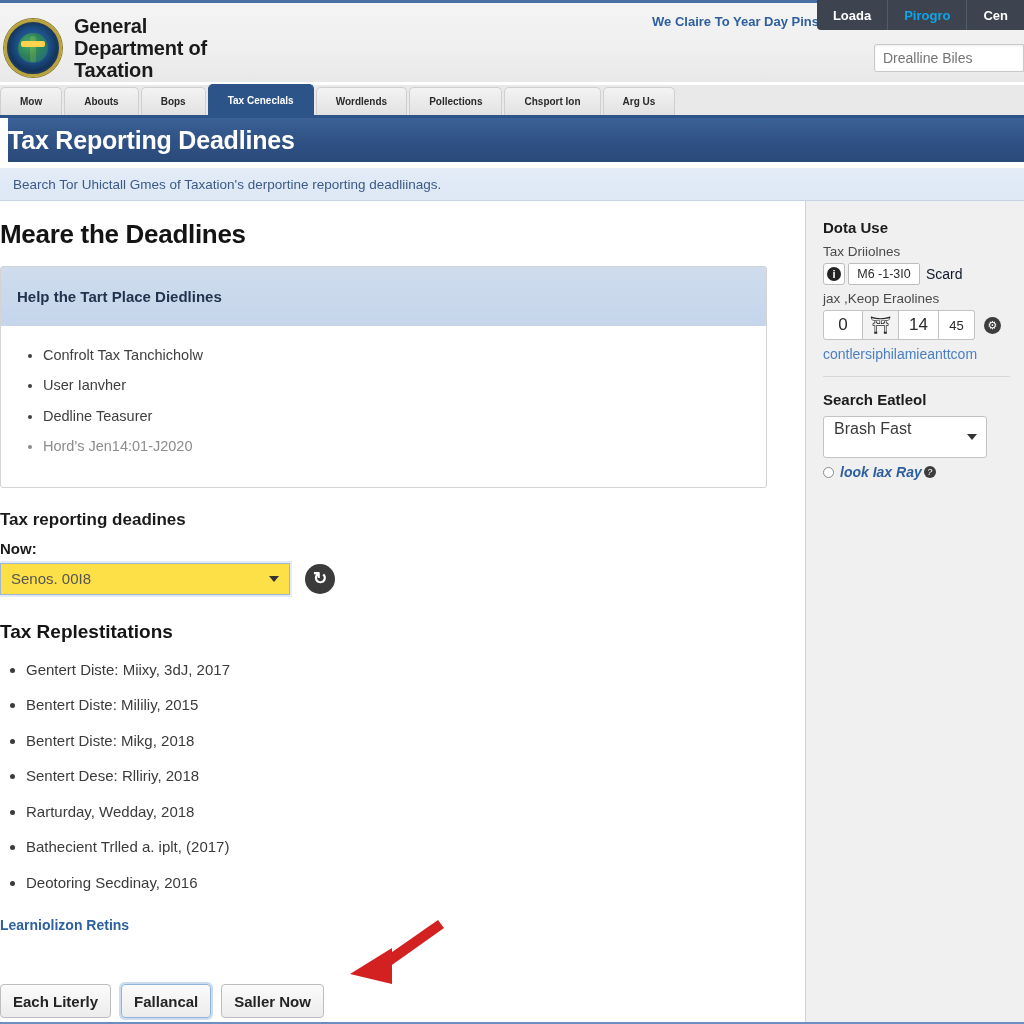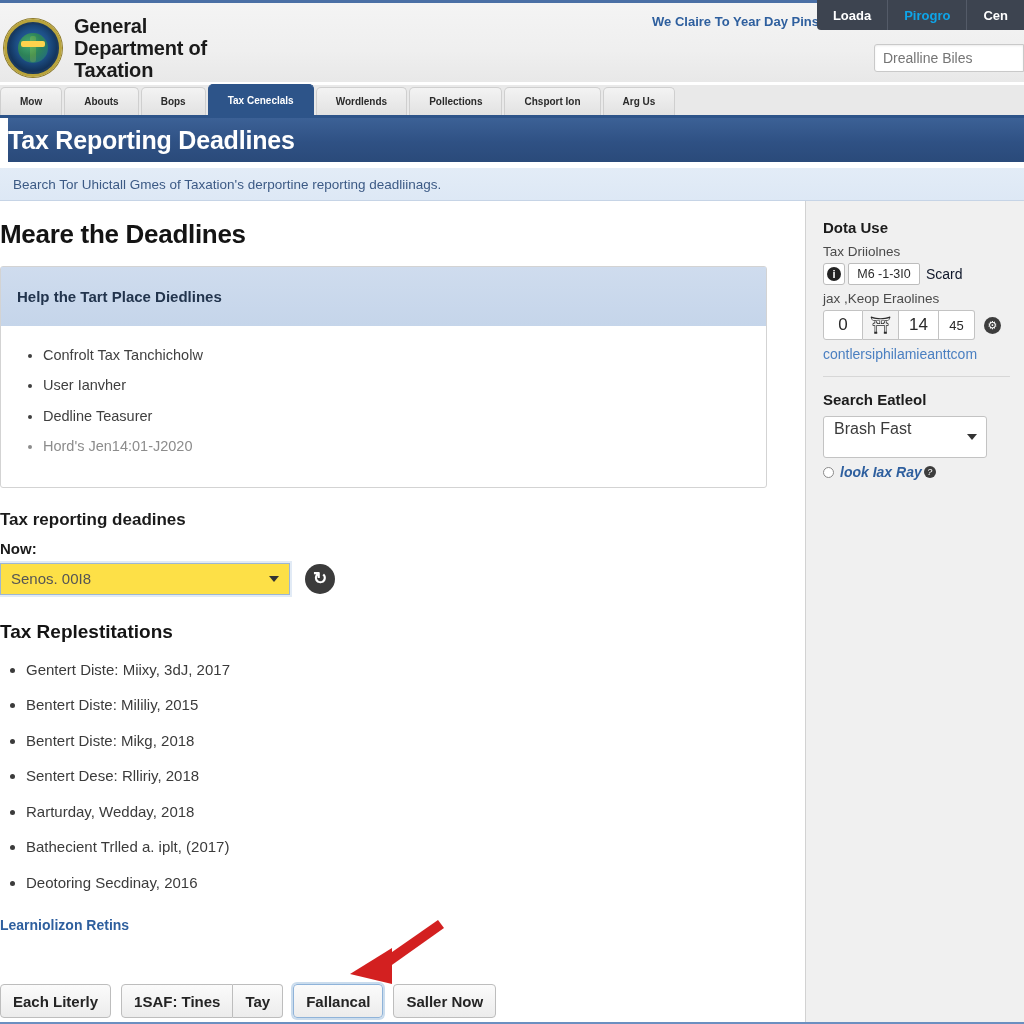--- a/index.html
+++ b/index.html
@@ -468,24 +468,20 @@
         <li>Sentert Dese: Rlliriy, 2018</li>
         <li>Rarturday, Wedday, 2018</li>
         <li>Bathecient Trlled a. iplt, (2017)</li>
         <li>Deotoring Secdinay, 2016</li>
       </ul>
 
       <div class="learn-link">Learniolizon Retins</div>
 
       <div class="btn-row">
         <div class="btn">Each Literly</div>
-        <div class="btn-group">
-          <div class="btn">1SAF: Tines</div>
-          <div class="btn">Tay</div>
-        </div>
         <div class="btn focused">Fallancal</div>
         <div class="btn">Saller Now</div>
       </div>
 
       <svg class="arrow" width="130" height="80" viewBox="0 0 130 80">
         <g fill="#d32020">
           <path d="M118 6 L52 52 L62 58 L124 14 Z"></path>
           <path d="M30 60 L72 34 L72 70 Z"></path>
         </g>
       </svg>

